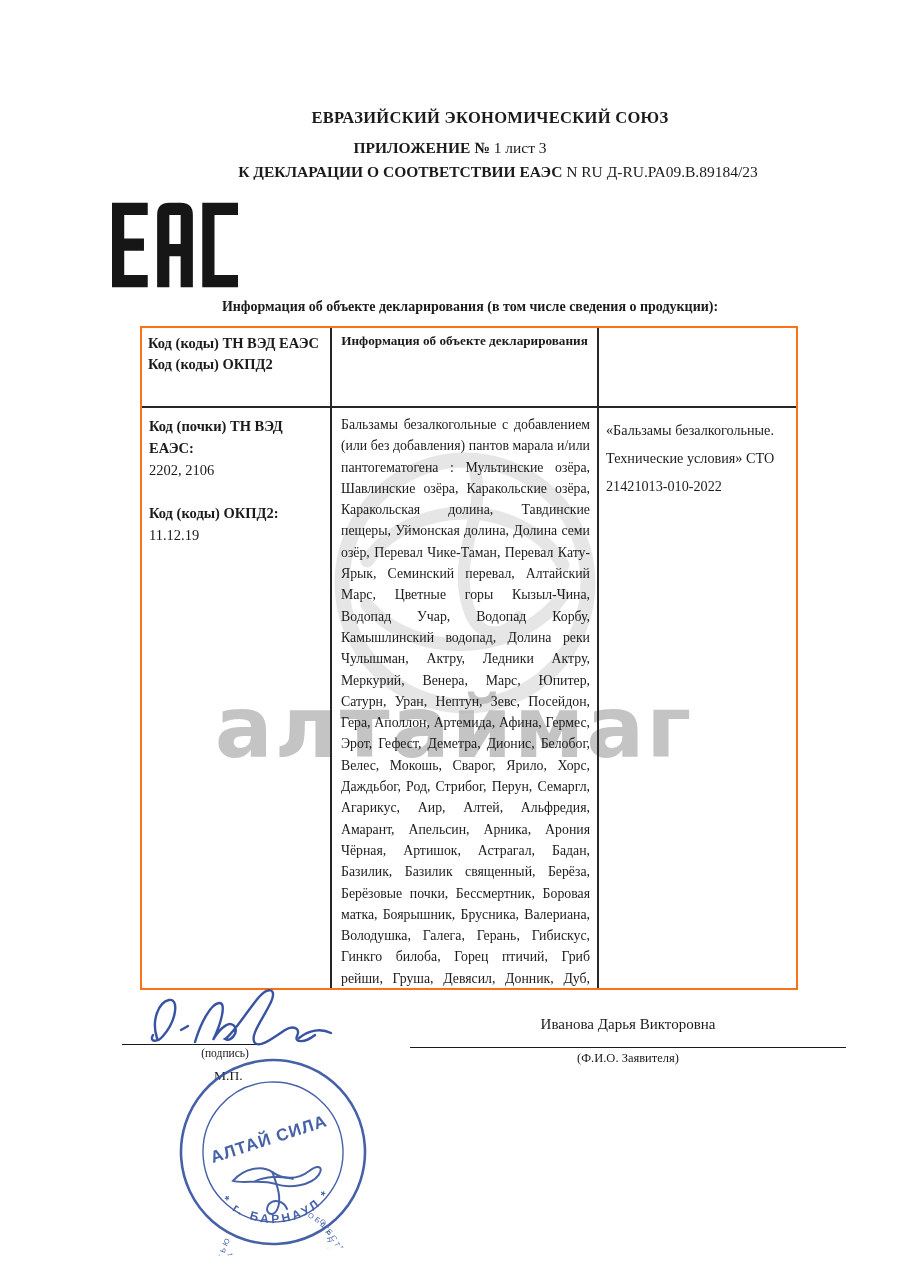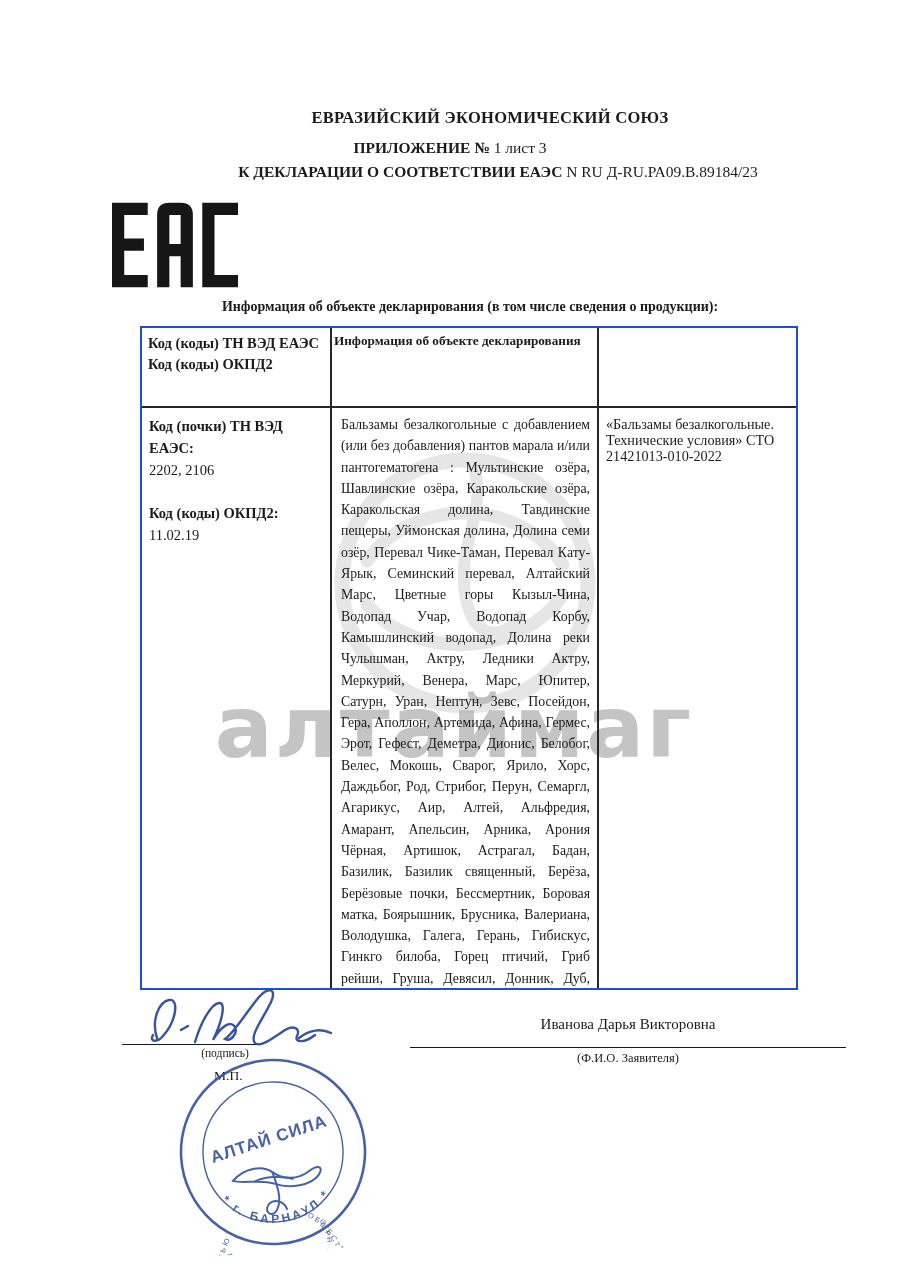--- a/index.html
+++ b/index.html
@@ -35,37 +35,37 @@
   .b{font-weight:bold;}
   
   .eac{position:absolute;left:112px;top:200px;z-index:2;}
   
   .tbl-title{
     position:absolute;left:140px;top:299px;width:660px;z-index:2;
     text-align:center;font-size:14px;font-weight:bold;
   }
   .tbl{
     position:absolute;left:140px;top:326px;width:658px;height:664px;
-    border:2px solid #1d4ed8;z-index:2;box-sizing:border-box;padding-left:20px;
+    border:2px solid #f97316;z-index:2;box-sizing:border-box;padding-left:20px;
   }
   .vl{position:absolute;top:0;bottom:0;width:2px;background:#262626;}
   .vl1{left:188px;}
   .vl2{left:455px;}
   .hl{position:absolute;left:0;right:0;top:78px;height:2px;background:#262626;}
   .cell{position:absolute;box-sizing:border-box;}
   .c1h{left:6px;top:5px;width:178px;font-size:14.5px;font-weight:bold;line-height:1.45;}
-  .c2h{left:192px;top:5px;width:261px;font-size:13.2px;font-weight:bold;}
+  .c2h{left:192px;top:5px;width:261px;text-align:center;font-size:13.2px;font-weight:bold;}
   .c3h{left:460px;top:8px;width:192px;text-align:center;font-size:13.2px;font-weight:bold;line-height:1.75;}
   .c1b{left:7px;top:88px;width:176px;font-size:14.5px;line-height:1.5;}
   .c1b .gap{height:22px;}
   .c2b{
     left:199px;top:86px;width:249px;height:572px;overflow:hidden;
     font-size:13.8px;line-height:21.3px;text-align:justify;text-justify:inter-word;
   }
-  .c3b{left:464px;top:88px;width:184px;font-size:14.2px;line-height:16px;}
+  .c3b{left:464px;top:88px;width:184px;font-size:14.2px;line-height:28px;}
   
   .sigline{position:absolute;left:122px;top:1044px;width:138px;border-top:1.5px solid #1a1a1a;z-index:2;}
   .sigcap{position:absolute;left:160px;top:1047px;width:130px;text-align:center;font-size:11.5px;z-index:2;}
   .mp{position:absolute;left:214px;top:1068px;font-size:13.5px;z-index:2;}
   .nameline{position:absolute;left:410px;top:1047px;width:436px;border-top:1.5px solid #1a1a1a;z-index:2;}
   .appname{position:absolute;left:410px;top:1016px;width:436px;text-align:center;font-size:15px;z-index:2;}
   .appcap{position:absolute;left:410px;top:1051px;width:436px;text-align:center;font-size:12.5px;z-index:2;}
   .signature{position:absolute;left:143px;top:986px;z-index:3;}
   .stamp{position:absolute;left:173px;top:1052px;z-index:3;transform:rotate(-4deg);opacity:.9;}
   .stamp text{font-family:"Liberation Sans", sans-serif;}
@@ -107,21 +107,21 @@
     <div class="cell c1h">
       <div>Код (коды) ТН ВЭД ЕАЭС</div>
       <div>Код (коды) ОКПД2</div>
     </div>
     <div class="cell c2h">Информация об объекте декларирования</div>
 
     <div class="cell c1b">
       <div class="b">Код (почки) ТН ВЭД ЕАЭС:</div>
       <div>2202, 2106</div>
       <div class="gap"></div>
-      <div><span class="b">Код (коды) ОКПД2:</span><span> 11.02.19</span></div>
+      <div><span class="b">Код (коды) ОКПД2:</span><span> 11.12.19</span></div>
     </div>
     <div class="cell c2b">Бальзамы безалкогольные с добавлением (или без добавления) пантов марала и/или пантогематогена : Мультинские озёра, Шавлинские озёра, Каракольские озёра, Каракольская долина, Тавдинские пещеры, Уймонская долина, Долина семи озёр, Перевал Чике-Таман, Перевал Кату-Ярык, Семинский перевал, Алтайский Марс, Цветные горы Кызыл-Чина, Водопад Учар, Водопад Корбу, Камышлинский водопад, Долина реки Чулышман, Актру, Ледники Актру, Меркурий, Венера, Марс, Юпитер, Сатурн, Уран, Нептун, Зевс, Посейдон, Гера, Аполлон, Артемида, Афина, Гермес, Эрот, Гефест, Деметра, Дионис, Белобог, Велес, Мокошь, Сварог, Ярило, Хорс, Даждьбог, Род, Стрибог, Перун, Семаргл, Агарикус, Аир, Алтей, Альфредия, Амарант, Апельсин, Арника, Арония Чёрная, Артишок, Астрагал, Бадан, Базилик, Базилик священный, Берёза, Берёзовые почки, Бессмертник, Боровая матка, Боярышник, Брусника, Валериана, Володушка, Галега, Герань, Гибискус, Гинкго билоба, Горец птичий, Гриб рейши, Груша, Девясил, Донник, Дуб, Душица, Ежовик гребенчатый,</div>
     <div class="cell c3b">«Бальзамы безалкогольные. Технические условия» СТО 21421013-010-2022</div>
   </div>
 
   <svg class="signature" width="195" height="74" viewBox="0 0 195 74">
     <g fill="none" stroke="#2e4a9e" stroke-width="2.4" stroke-linecap="round" opacity="0.95">
       <path d="M14,52 C8,34 16,16 26,14 C36,12 34,34 20,50 C14,57 6,56 10,49"></path>
       <path d="M38,44 l7,-4"></path>
       <path d="M52,56 C58,36 68,18 76,17 C84,16 78,38 70,54 C78,40 88,34 92,41 C95,47 88,56 82,53 C90,48 102,28 116,11 C126,0 134,3 128,16 C120,33 106,50 112,57 C117,62 130,52 142,44 C150,39 158,42 154,50 C151,57 162,57 172,49"></path>

